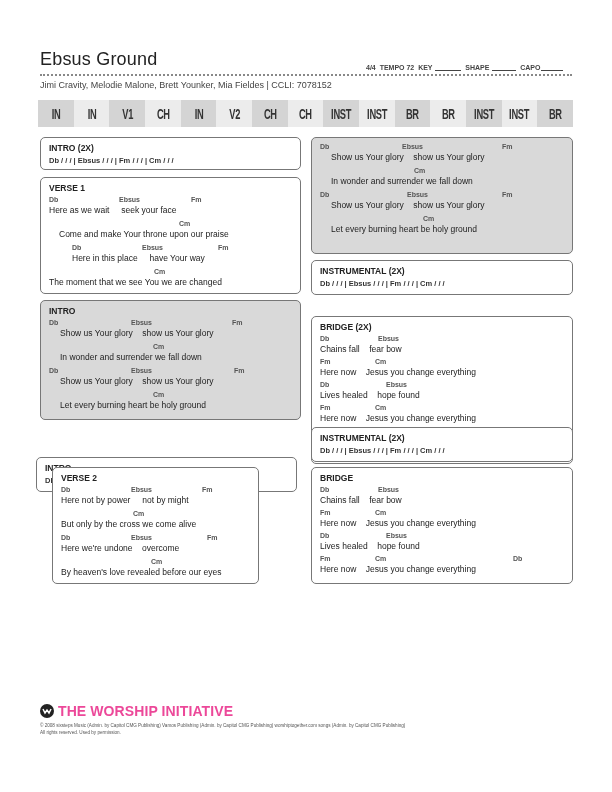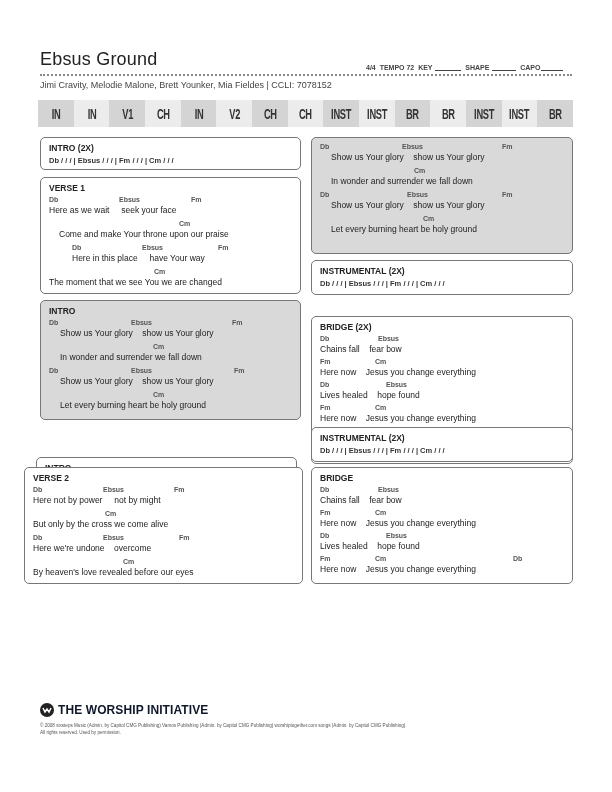--- a/index.html
+++ b/index.html
@@ -18,21 +18,21 @@
   .box.shaded { background:#d9d9d9; }
   .box .head { font-size:8.5px; font-weight:bold; color:#222; margin-bottom:3px; }
   .prog { font-size:7.5px; font-weight:bold; color:#333; }
   .line { position:relative; height:23px; }
   .line .chords { position:relative; height:9px; font-size:7px; font-weight:bold; color:#555; }
   .line .chords span { position:absolute; top:0; }
   .line .lyric { font-size:8.5px; color:#222; white-space:pre; }
   .line .lyric.indent { padding-left:11px; }
   .footer-logo { position:absolute; left:40px; top:703px; display:flex; align-items:center; }
   .logo-circle { width:14px; height:14px; border-radius:50%; background:#222; display:flex; align-items:center; justify-content:center; margin-right:4px; }
-  .logo-text { font-size:12px; font-weight:bold; color:#0f172a; letter-spacing:0.1px; }
+  .logo-text { font-size:14px; font-weight:bold; color:#ec4899; letter-spacing:0.1px; }
   .copyright { position:absolute; left:40px; top:723px; font-size:4.6px; color:#555; line-height:6.5px; width:520px; }
 </style>
 </head>
 <body>
 
 <div class="title">Ebsus Ground</div>
 
 <div class="meta">
   <span>4/4</span>&nbsp;
   <span>TEMPO 72</span>&nbsp;
@@ -158,21 +158,21 @@
         <div class="chords">
           <span style="left: 104px;">Cm</span>
         </div>
         <div class="lyric indent">Let every burning heart be holy ground</div>
       </div>
     </div>
     <div class="box" style="left: 36px; top: 427px; width: 261px; height: 35px; margin-top: 30px;">
       <div class="head">INTRO</div>
       <div class="prog">Db / / / | Ebsus / / / | Fm / / / | Cm / / /</div>
     </div>
-    <div class="box" style="left: 24px; top: 467px; width: 279px; height: 117px;">
+    <div class="box" style="left: 52px; top: 467px; width: 207px; height: 117px;">
       <div class="head">VERSE 2</div>
       <div class="line" style="height: 24px;">
         <div class="chords">
           <span style="left: 0px;">Db</span>
           <span style="left: 70px;">Ebsus</span>
           <span style="left: 141px;">Fm</span>
         </div>
         <div class="lyric">Here not by power     not by might</div>
       </div>
       <div class="line" style="height: 24px;">

